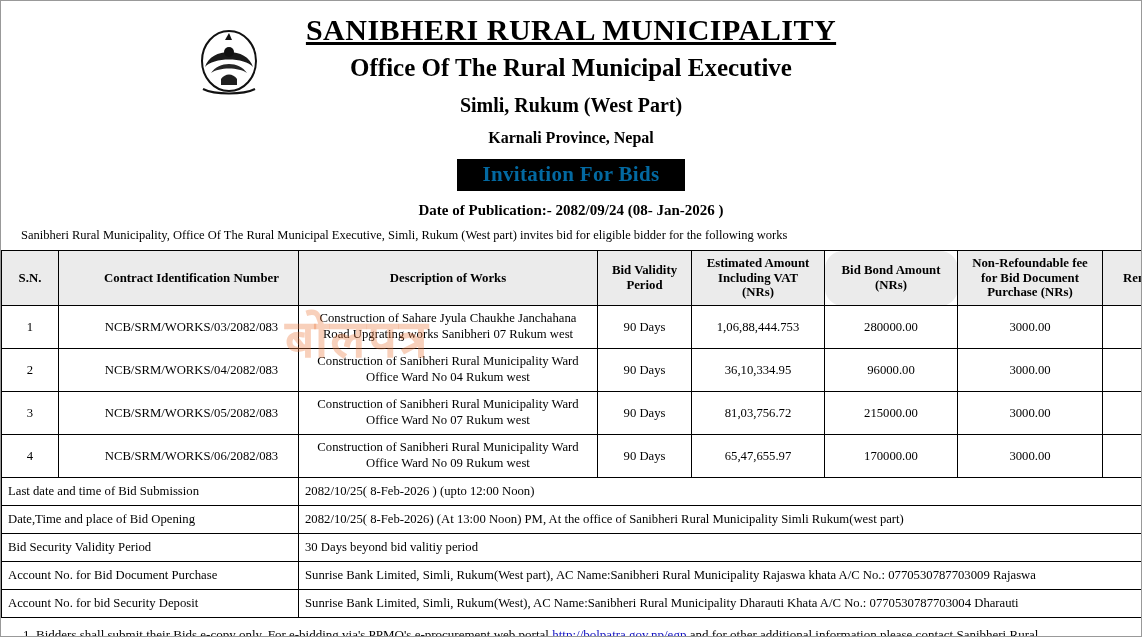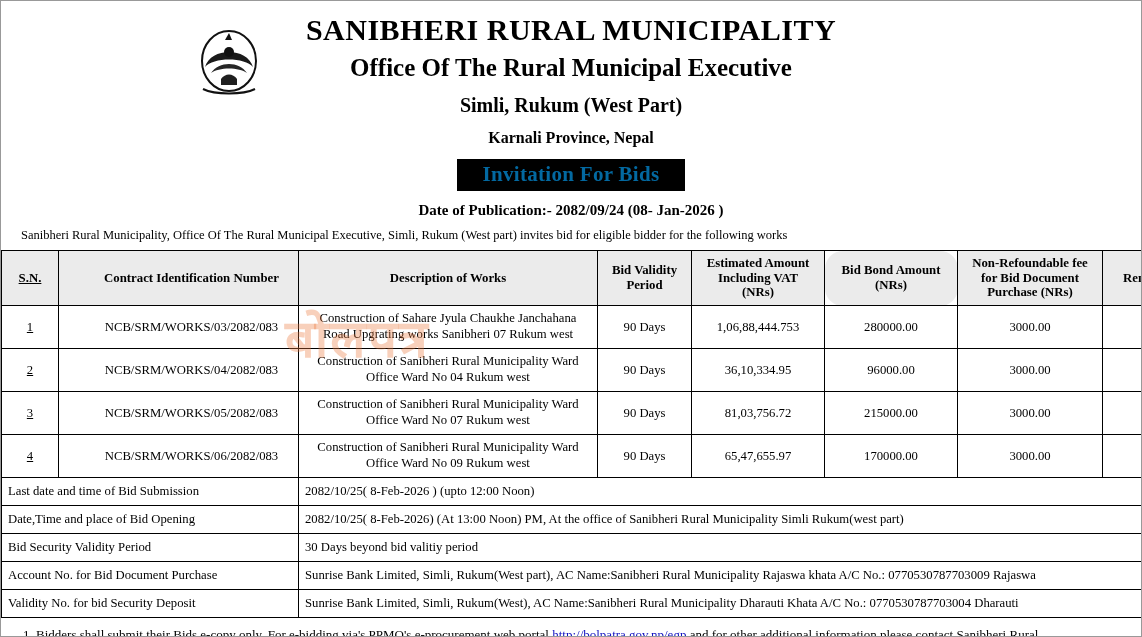--- a/index.html
+++ b/index.html
@@ -45,20 +45,21 @@
     left: 190px;
     top: 26px;
     width: 76px;
     height: 72px;
   }
   .org-title {
     font-size: 30px;
     font-weight: bold;
     letter-spacing: 0.5px;
     margin-top: 4px;
+    text-decoration: underline;
   }
   .org-sub1 {
     font-size: 25px;
     font-weight: bold;
     margin-top: 7px;
   }
   .org-sub2 {
     font-size: 20px;
     font-weight: bold;
     margin-top: 12px;
@@ -105,21 +106,21 @@
     vertical-align: middle;
   }
   thead th {
     background: #ebebeb;
     font-weight: bold;
     text-align: center;
     height: 50px;
     line-height: 1.15;
     font-size: 12.8px;
   }
-  .c-sn { width: 48px; text-align: center; text-decoration: underline; }
+  .c-sn { width: 48px; text-align: center; }
   .c-cin { width: 205px; text-align: center; padding-left: 30px; }
   .c-desc { width: 290px; text-align: center; }
   .c-val { width: 85px; text-align: center; }
   .c-est { width: 124px; text-align: center; }
   .c-bond { width: 124px; text-align: center; border-radius: 18px; }
   .c-fee { width: 136px; text-align: center; }
   .c-rem { width: 82px; text-align: center; }
 
   tbody td { height: 38px; }
   .desc-cell { text-align: center; line-height: 1.25; }
@@ -286,21 +287,21 @@
       </tr>
       <tr>
         <td class="info-label" colspan="2">Bid Security Validity Period</td>
         <td class="info-value" colspan="6">30 Days beyond bid valitiy period</td>
       </tr>
       <tr>
         <td class="info-label" colspan="2">Account No. for Bid Document Purchase</td>
         <td class="info-value" colspan="6">Sunrise  Bank Limited, Simli, Rukum(West part),  AC Name:Sanibheri Rural Municipality Rajaswa khata A/C No.: 0770530787703009 Rajaswa</td>
       </tr>
       <tr>
-        <td class="info-label" colspan="2">Validity No. for bid Security Deposit</td>
+        <td class="info-label" colspan="2">Account No. for bid Security Deposit</td>
         <td class="info-value" colspan="6">Sunrise  Bank Limited, Simli, Rukum(West),  AC Name:Sanibheri Rural Municipality Dharauti Khata A/C No.: 0770530787703004 Dharauti</td>
       </tr>
 
     </tbody>
   </table>
 
   <div class="notes">
     <div class="note">
       <span>1. Bidders shall submit their Bids e-copy only, For e-bidding via's PPMO's e-procurement web portal</span>
       <a class="portal" href="#">http://bolpatra.gov.np/egp</a>

